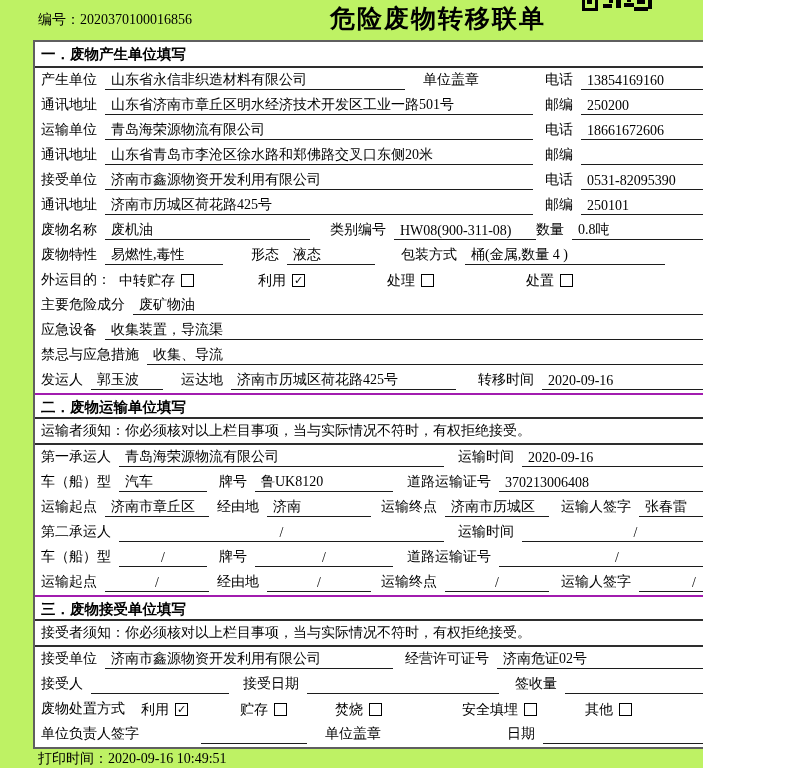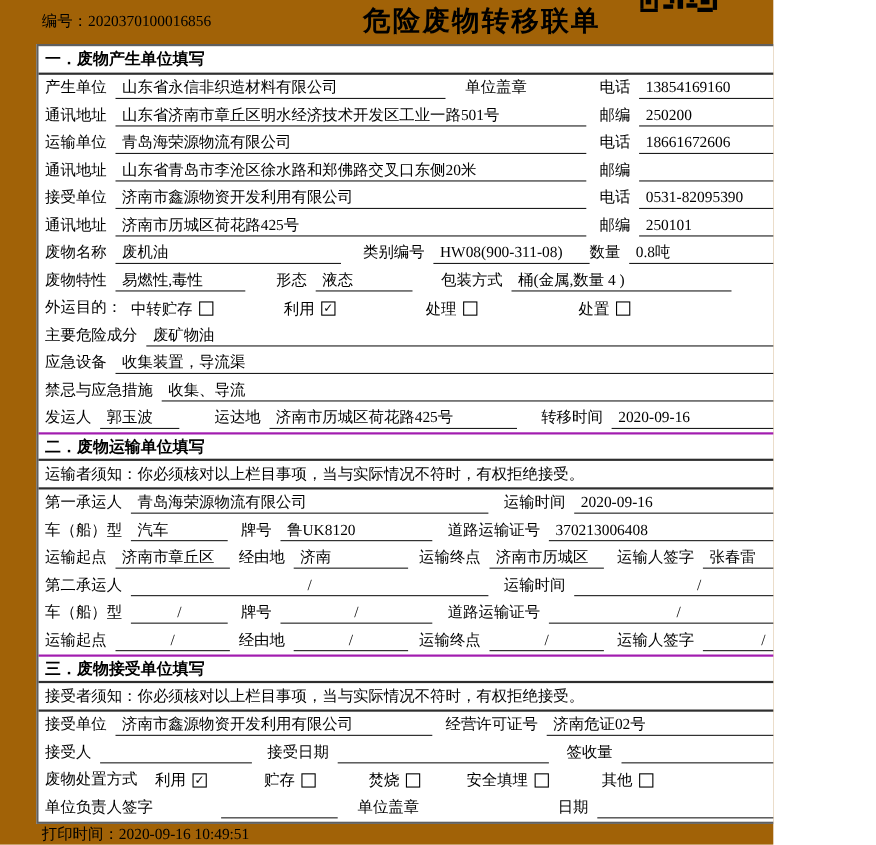--- a/index.html
+++ b/index.html
@@ -1,20 +1,20 @@
 <!DOCTYPE html>
 <html><head>
 <meta charset="utf-8">
 <style>
   * { box-sizing: border-box; margin: 0; padding: 0; }
   html,body { background:#fff; }
   .page {
     position: relative;
     width: 703px; height: 768px;
-    background: #a16207; color: #000;
+    background: #bef264; color: #000;
     font-family: "Liberation Serif", "DejaVu Serif", serif;
     overflow: hidden;
   }
   .doc-number { position:absolute; left:38px; top:11px; font-size:14px; white-space:nowrap; }
   .doc-title {
     position:absolute; left:330px; top:2px;
     font-family:"Liberation Sans","DejaVu Sans",sans-serif;
     font-weight:bold; font-size:25px; letter-spacing:2px; white-space:nowrap;
   }
   .qr { position:absolute; left:582px; top:0; }
@@ -185,21 +185,21 @@
     </div>
 
     <div class="row">
       <span class="lbl">禁忌与应急措施</span>
       <span class="val fx" style="margin-right:12px">收集、导流</span>
     </div>
 
     <div class="row">
       <span class="lbl">发运人</span>
       <span class="val" style="width:72px">郭玉波</span>
-      <span class="lbl" style="margin-left:32px">运达地</span>
+      <span class="lbl" style="margin-left:18px">运达地</span>
       <span class="val" style="width:225px">济南市历城区荷花路425号</span>
       <span class="lbl" style="margin-left:22px">转移时间</span>
       <span class="val fx" style="margin-right:18px">2020-09-16</span>
     </div>
 
     <div class="sec-head mid">二．废物运输单位填写</div>
 
     <div class="notice">运输者须知：你必须核对以上栏目事项，当与实际情况不符时，有权拒绝接受。</div>
 
     <div class="row">
@@ -283,21 +283,21 @@
         <span class="cb">✓</span>
       </span>
       <span class="opt" style="margin-left:52px">
         <span class="lbl">贮存</span>
         <span class="cb"></span>
       </span>
       <span class="opt" style="margin-left:48px">
         <span class="lbl">焚烧</span>
         <span class="cb"></span>
       </span>
-      <span class="opt" style="margin-left:42px">
+      <span class="opt" style="margin-left:80px">
         <span class="lbl">安全填埋</span>
         <span class="cb"></span>
       </span>
       <span class="opt" style="margin-left:48px">
         <span class="lbl">其他</span>
         <span class="cb"></span>
       </span>
     </div>
 
     <div class="row">

